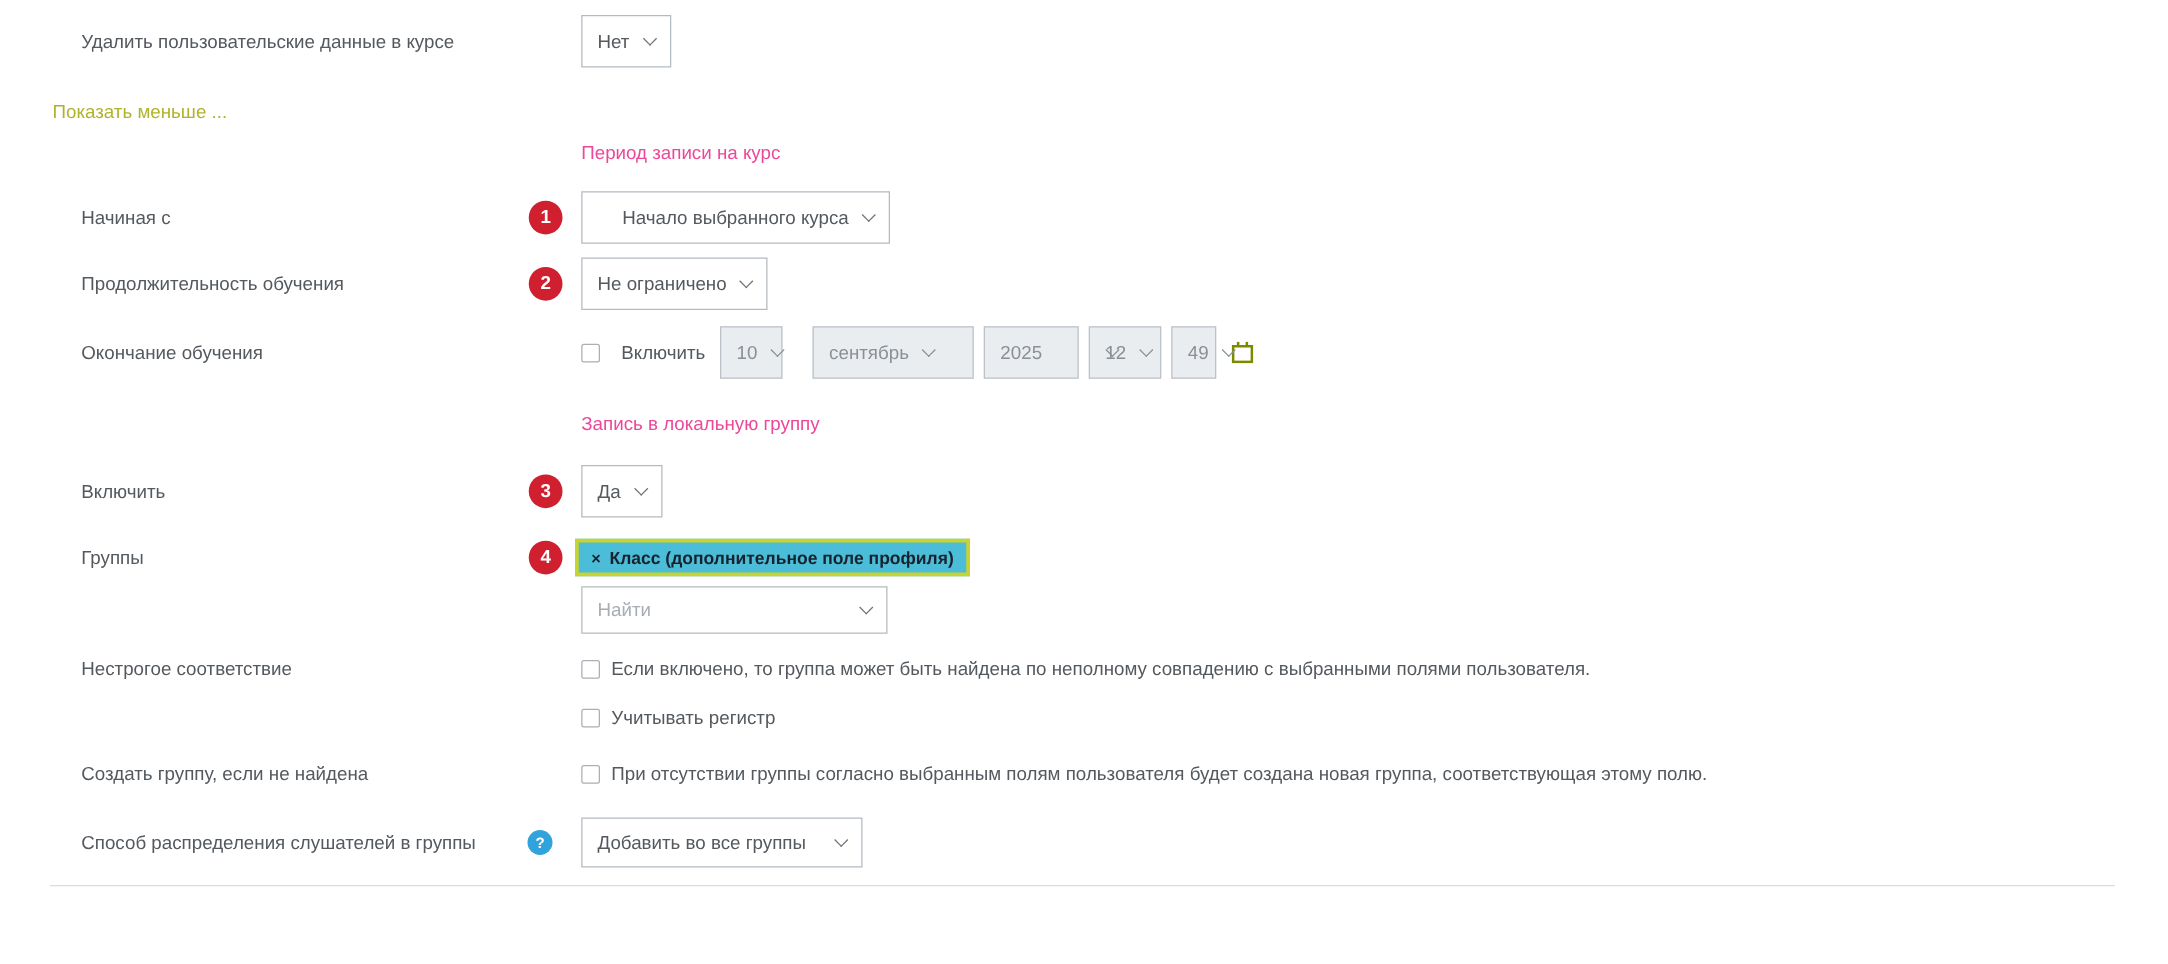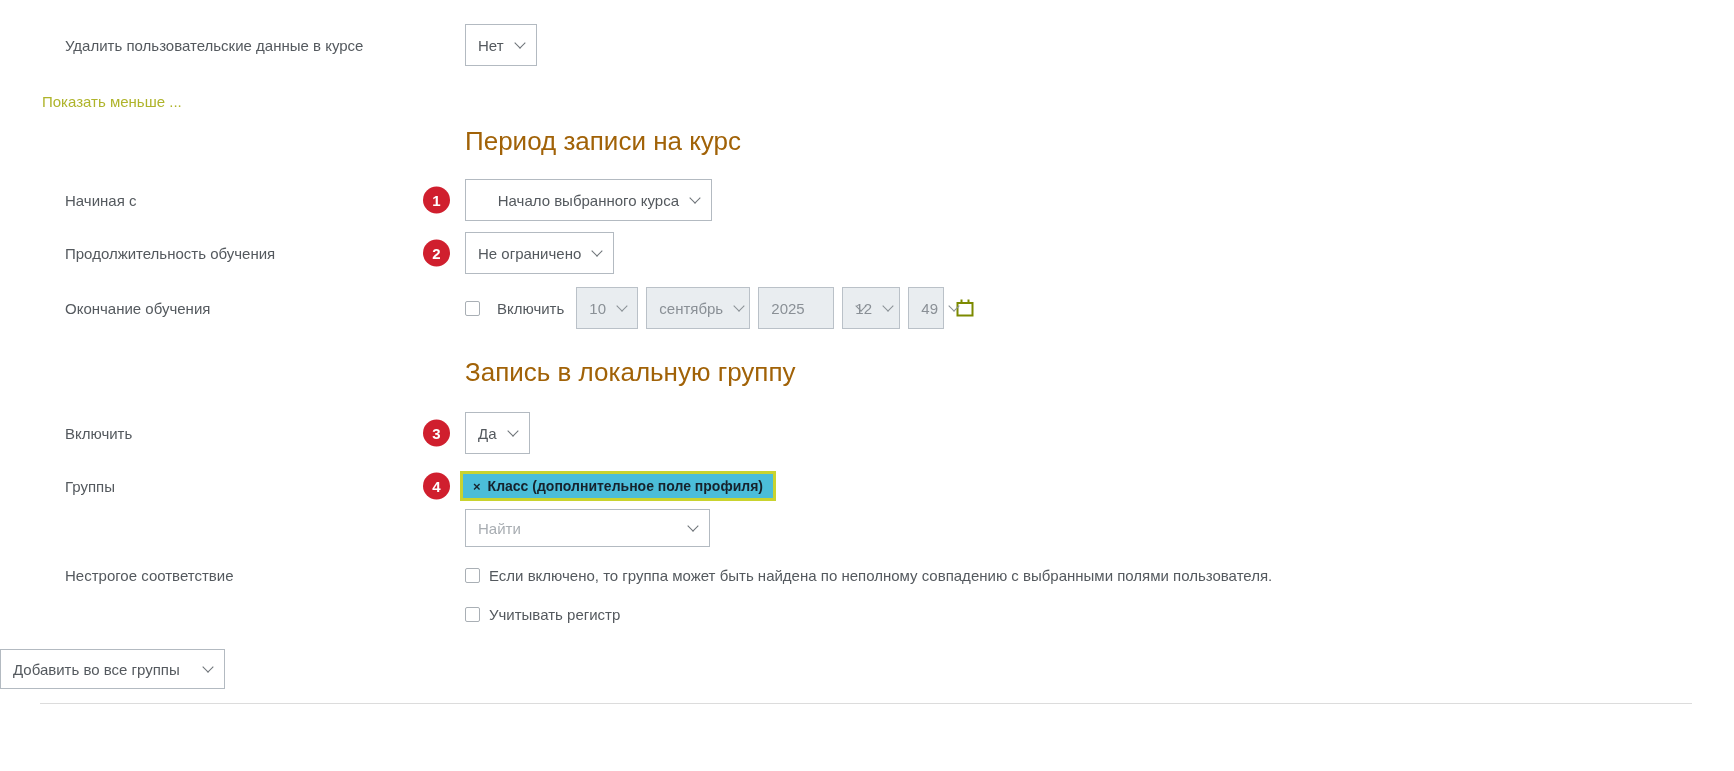--- a/index.html
+++ b/index.html
@@ -6,21 +6,21 @@
     --label-color:#54595e;
     --border-color:#b3bac1;
   }
   *{box-sizing:border-box;}
   html,body{margin:0;padding:0;}
   body{
     width:1734px;height:771px;overflow:hidden;background:#fff;
     font-family:"Liberation Sans","DejaVu Sans",sans-serif;
     color:var(--label-color);font-size:15px;
   }
-  .form{padding-top:24px;}
+  .form{padding-top:12px;}
   .row{display:flex;align-items:center;}
   .col-label{
     width:465px;padding-left:65px;flex:0 0 465px;
     font-size:15px;color:var(--label-color);
   }
   .col-content{position:relative;display:flex;align-items:center;flex:1;}
   .badge{
     position:absolute;left:-42px;top:50%;transform:translateY(-50%);
     width:27px;height:27px;border-radius:50%;
     background:var(--badge-red);color:#fff;
@@ -36,21 +36,21 @@
   .select .chev{
     width:8px;height:8px;border-right:1.6px solid #6d7378;border-bottom:1.6px solid #6d7378;
     transform:rotate(45deg);margin-left:12px;margin-top:-5px;flex:0 0 auto;
   }
   .select.small{height:42px;}
   .select.disabled{
     background:#e9edf0;border-color:#bac1c8;color:#8a9096;
   }
   .select.disabled .chev{border-color:#8a9096;}
   .section-title{
-    margin-left:465px;font-size:26px;font-weight:400;color:#a16207;
+    margin-left:465px;font-size:15px;font-weight:400;color:#ec4899;
   }
   .link{
     margin-left:42px;color:var(--link-green);font-size:15px;cursor:pointer;display:inline-block;
   }
   .checkbox{
     width:15px;height:15px;border:1px solid #a9afb5;border-radius:2px;background:#fff;
     flex:0 0 auto;margin-right:9px;cursor:pointer;
   }
   .cb-text{font-size:15px;color:var(--label-color);}
   .tag{
@@ -115,25 +115,25 @@
         <span class="chev"></span>
       </div>
     </div>
   </div>
 
   <div class="row" style="margin-top:13px;">
     <div class="col-label">Окончание обучения</div>
     <div class="col-content date-group">
       <span class="checkbox"></span>
       <span class="cb-text" style="margin-right:4px;">Включить</span>
-      <div class="select disabled" style="width:62px;justify-content:space-between;">
+      <div class="select disabled" style="width:50px;justify-content:space-between;">
         <span>10</span>
         <span class="chev"></span>
       </div>
-      <div class="select disabled" style="width:104px;">
+      <div class="select disabled" style="width:129px;margin-left:16px;">
         <span>сентябрь</span>
         <span class="chev"></span>
       </div>
       <div class="select disabled" style="width:76px;justify-content:space-between;gap:40px;">
         <span>2025</span>
         <span class="chev"></span>
       </div>
       <div class="select disabled" style="width:58px;justify-content:space-between;">
         <span>12</span>
         <span class="chev"></span>
@@ -195,22 +195,30 @@
   </div>
 
   <div class="row" style="margin-top:22px;justify-content:flex-end;">
     <div class="col-label"></div>
     <div class="col-content">
       <span class="checkbox"></span>
       <span class="cb-text">Учитывать регистр</span>
     </div>
   </div>
 
+  <div class="row" style="margin-top:28px;">
+    <div class="col-label">Создать группу, если не найдена</div>
+    <div class="col-content">
+      <span class="checkbox"></span>
+      <span class="cb-text">При отсутствии группы согласно выбранным полям пользователя будет создана новая группа, соответствующая этому полю.</span>
+    </div>
+  </div>
 
   <div class="row" style="margin-top:26px;">
+    <div class="col-label">Способ распределения слушателей в группы</div>
     <div class="col-content">
       <span class="help">?</span>
       <div class="select" style="width:225px;justify-content:space-between;height:40px;">
         <span>Добавить во все группы</span>
         <span class="chev"></span>
       </div>
     </div>
   </div>
 
   <div class="divider"></div>

